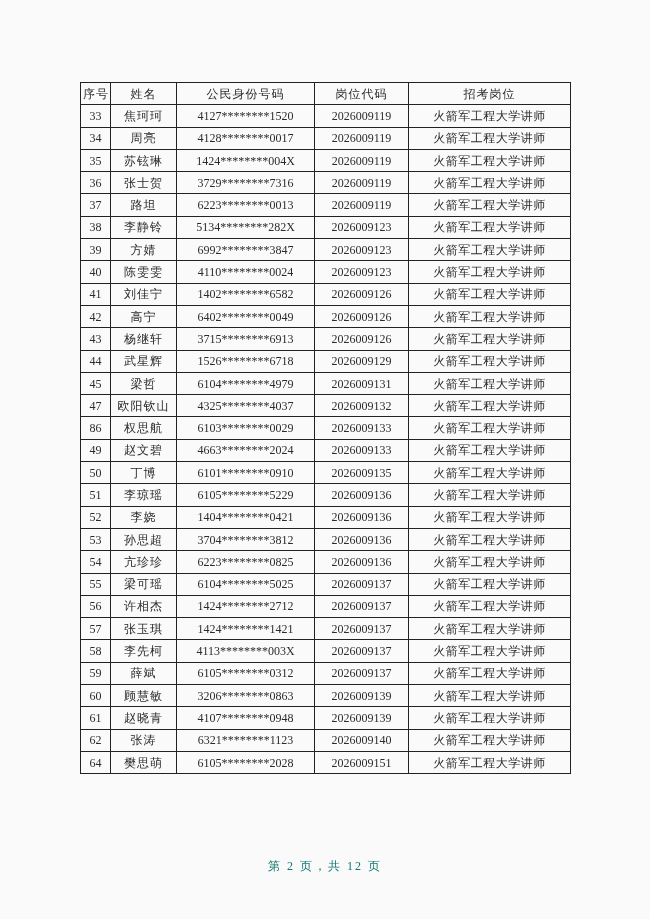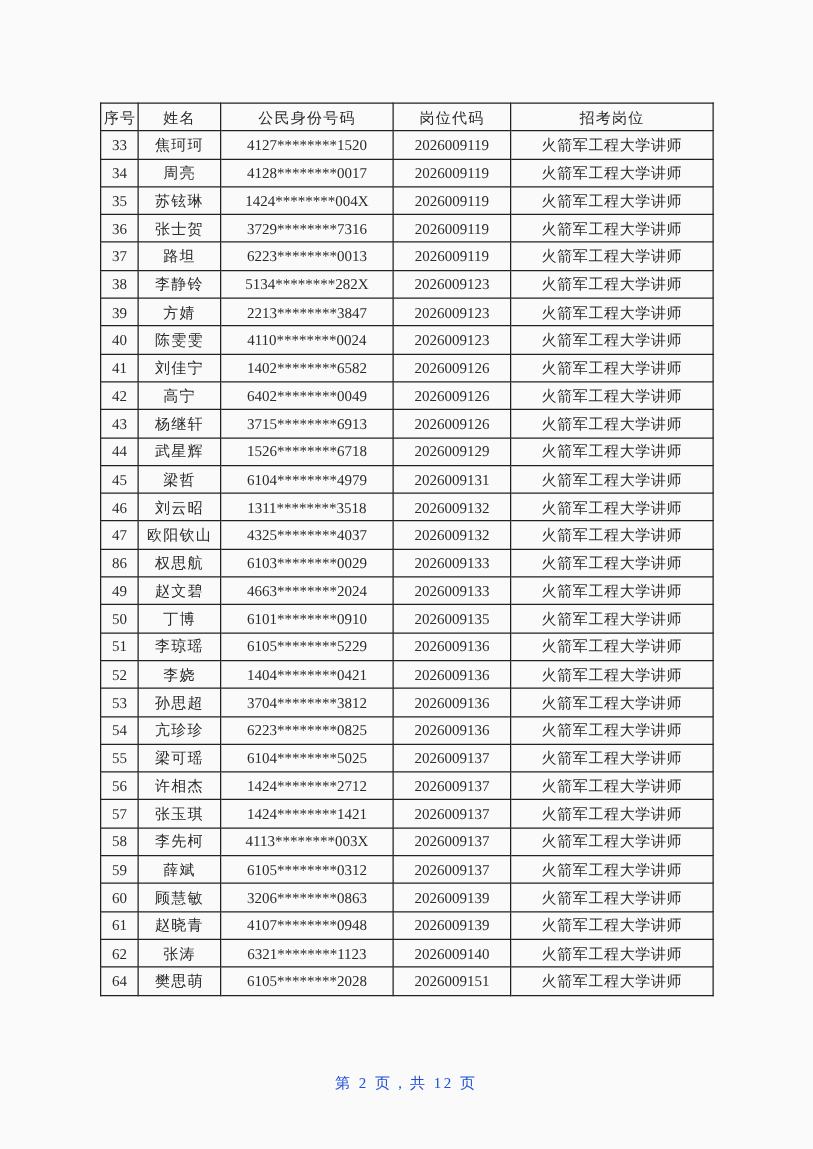--- a/index.html
+++ b/index.html
@@ -54,21 +54,21 @@
     font-family: "Liberation Serif", "DejaVu Serif", serif;
   }
   .footer {
     position: absolute;
     left: 0;
     top: 858px;
     width: 650px;
     text-align: center;
     font-size: 12px;
     letter-spacing: 2px;
-    color: #1d4ed8;
+    color: #0f766e;
   }
 </style>
 </head>
 <body>
 
 <div class="page">
 
   <table class="roster">
     <colgroup>
       <col class="c-num">
@@ -125,21 +125,21 @@
         <tr>
           <td class="cell-serial">38</td>
           <td class="cell-name">李静铃</td>
           <td class="cell-id">5134********282X</td>
           <td class="cell-code">2026009123</td>
           <td class="cell-post">火箭军工程大学讲师</td>
         </tr>
         <tr>
           <td class="cell-serial">39</td>
           <td class="cell-name">方婧</td>
-          <td class="cell-id">2213********3847</td>
+          <td class="cell-id">6992********3847</td>
           <td class="cell-code">2026009123</td>
           <td class="cell-post">火箭军工程大学讲师</td>
         </tr>
         <tr>
           <td class="cell-serial">40</td>
           <td class="cell-name">陈雯雯</td>
           <td class="cell-id">4110********0024</td>
           <td class="cell-code">2026009123</td>
           <td class="cell-post">火箭军工程大学讲师</td>
         </tr>
@@ -172,27 +172,20 @@
           <td class="cell-post">火箭军工程大学讲师</td>
         </tr>
         <tr>
           <td class="cell-serial">45</td>
           <td class="cell-name">梁哲</td>
           <td class="cell-id">6104********4979</td>
           <td class="cell-code">2026009131</td>
           <td class="cell-post">火箭军工程大学讲师</td>
         </tr>
         <tr>
-          <td class="cell-serial">46</td>
-          <td class="cell-name">刘云昭</td>
-          <td class="cell-id">1311********3518</td>
-          <td class="cell-code">2026009132</td>
-          <td class="cell-post">火箭军工程大学讲师</td>
-        </tr>
-        <tr>
           <td class="cell-serial">47</td>
           <td class="cell-name">欧阳钦山</td>
           <td class="cell-id">4325********4037</td>
           <td class="cell-code">2026009132</td>
           <td class="cell-post">火箭军工程大学讲师</td>
         </tr>
         <tr>
           <td class="cell-serial">86</td>
           <td class="cell-name">权思航</td>
           <td class="cell-id">6103********0029</td>

